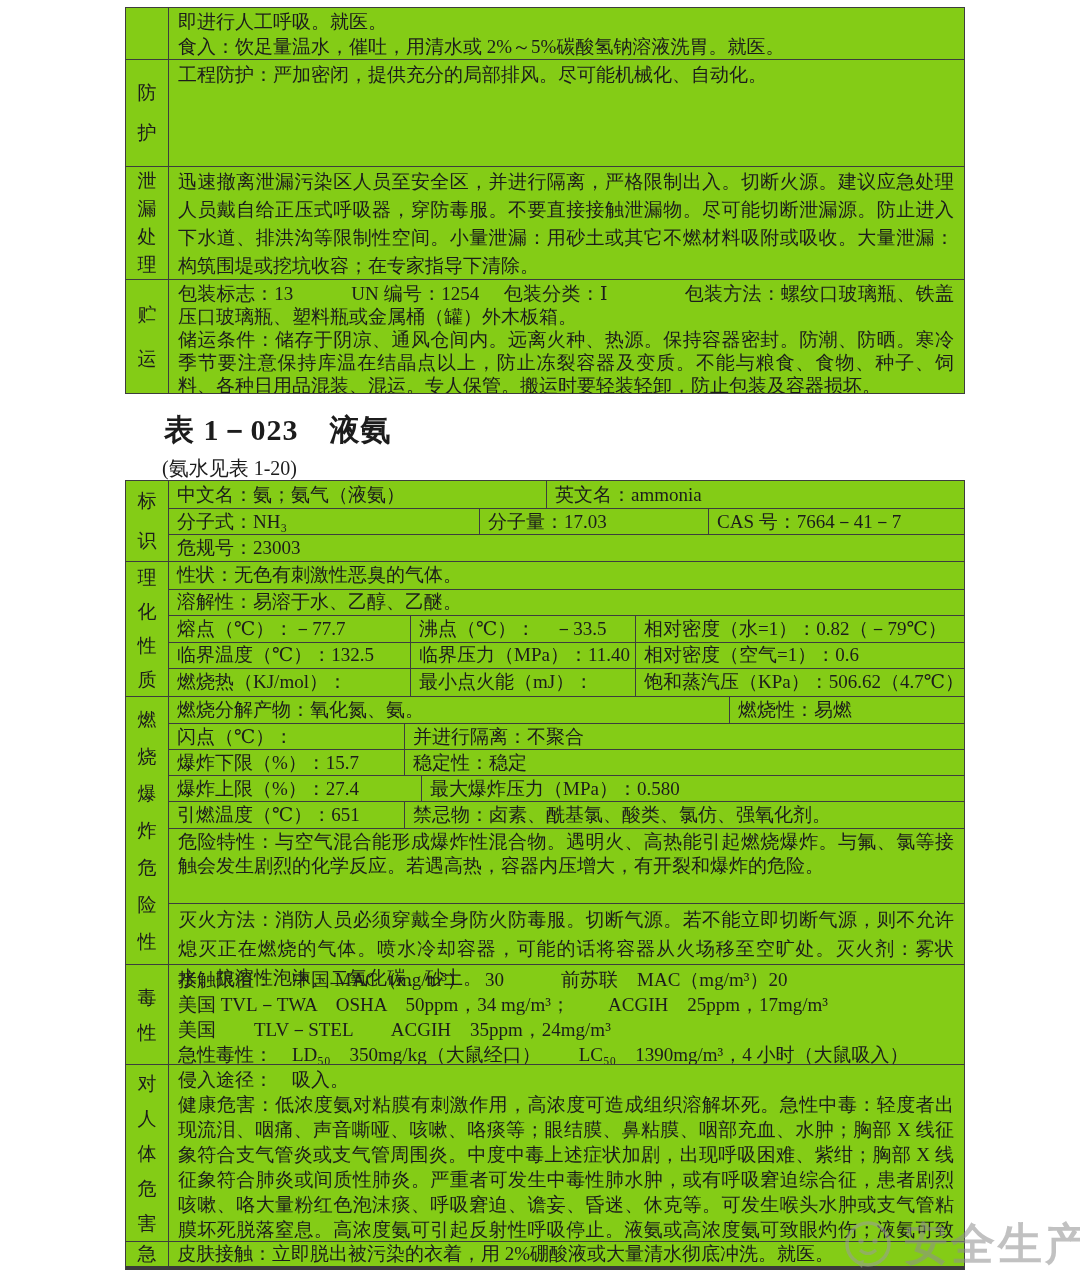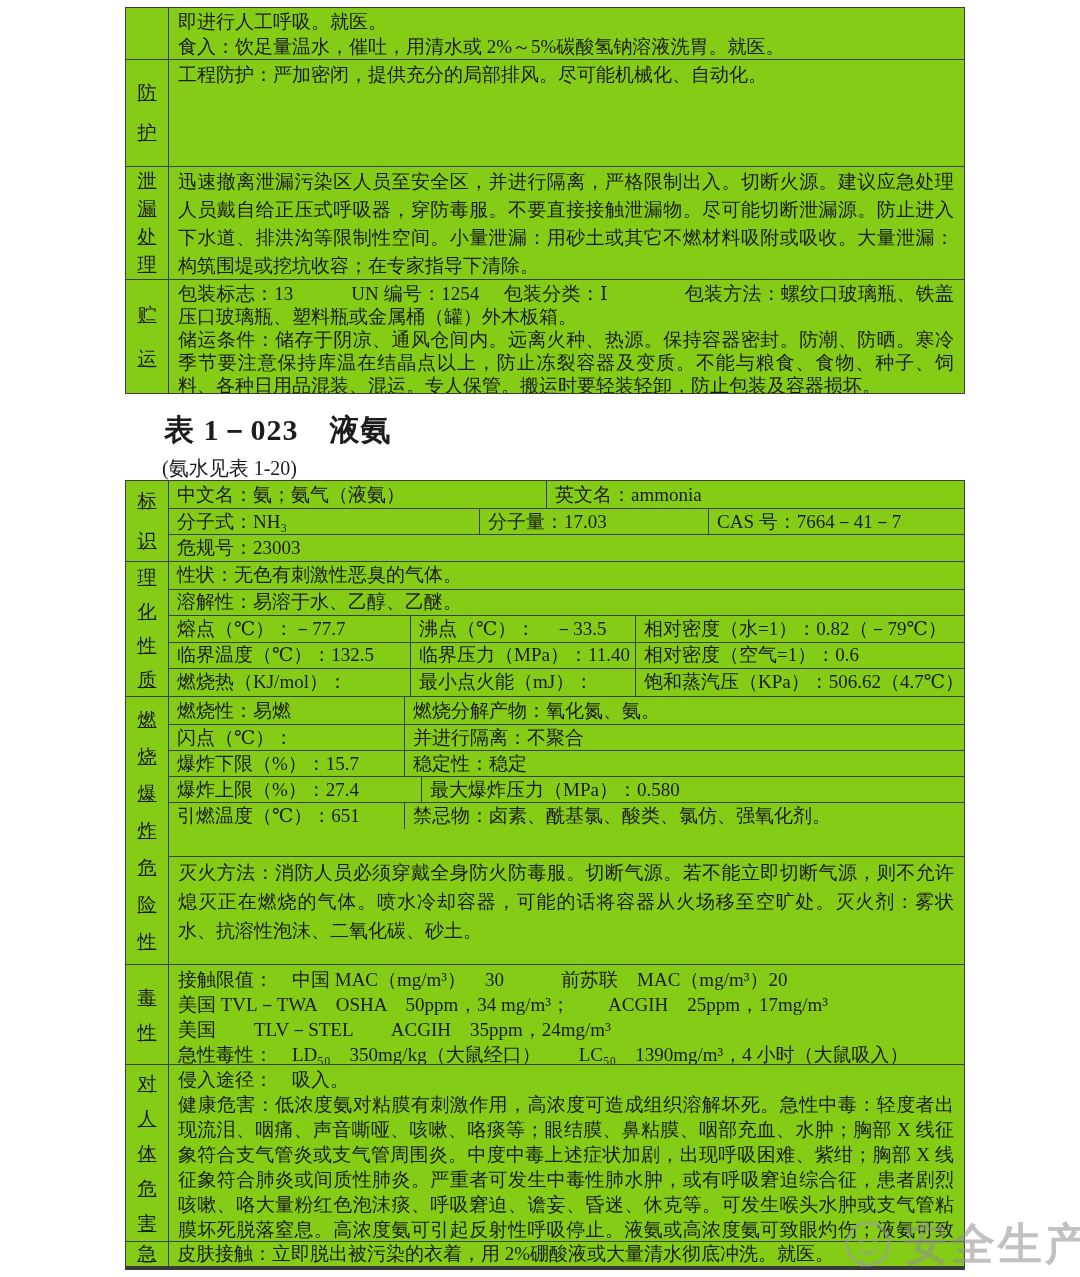--- a/index.html
+++ b/index.html
@@ -4,21 +4,21 @@
 <style>
   html,body{margin:0;padding:0;}
   body{
     width:1080px;height:1277px;position:relative;overflow:hidden;
     background:#ffffff;color:#1c1c1c;
     font-family:"Liberation Serif","DejaVu Serif",serif;
   }
   .tbl{position:absolute;left:125px;width:840px;border:1.5px solid #3d3d3d;box-sizing:border-box;background:#84cc16;}
   .sec{display:flex;box-sizing:border-box;}
   .sec + .sec{border-top:1.5px solid #3d3d3d;}
-  .hdr{flex:0 0 43px;width:43px;border-right:1.5px solid #3d3d3d;display:flex;align-items:center;justify-content:center;font-size:19px;box-sizing:border-box;text-decoration:underline;}
+  .hdr{flex:0 0 43px;width:43px;border-right:1.5px solid #3d3d3d;display:flex;align-items:center;justify-content:center;font-size:19px;box-sizing:border-box;}
   .hdr span{display:block;width:21px;word-break:break-all;text-align:center;}
   .content{flex:1;min-width:0;display:flex;flex-direction:column;box-sizing:border-box;}
   .row{display:flex;box-sizing:border-box;}
   .row + .row{border-top:1.5px solid #3d3d3d;}
   .c{box-sizing:border-box;padding:0 8px;font-size:19px;display:flex;align-items:center;white-space:nowrap;overflow:hidden;}
   .c + .c{border-left:1.5px solid #3d3d3d;}
   .p{box-sizing:border-box;padding:1px 10px 0 9px;font-size:19px;text-align:justify;overflow:hidden;}
   .lines{box-sizing:border-box;padding:1px 9px;font-size:19px;overflow:hidden;}
   .title{position:absolute;left:164px;top:410px;font-size:30px;font-weight:bold;letter-spacing:1px;}
   .note{position:absolute;left:162px;top:455px;font-size:20px;}
@@ -124,38 +124,41 @@
       </div>
     </div>
   </div>
 
   <div class="sec" style="height:268px;">
     <div class="hdr" style="line-height:37px;">
         <span>燃烧爆炸危险性</span>
       </div>
     <div class="content">
       <div class="row" style="height:27px;">
+        <div class="c" style="flex:1;">燃烧分解产物：氧化氮、氨。</div>
         <div class="c" style="flex:0 0 235px;">燃烧性：易燃</div>
-        <div class="c" style="flex:1;">燃烧分解产物：氧化氮、氨。</div>
       </div>
       <div class="row" style="height:26px;">
         <div class="c" style="flex:0 0 235px;">闪点（℃）：</div>
         <div class="c" style="flex:1;">并进行隔离：不聚合</div>
       </div>
       <div class="row" style="height:26px;">
         <div class="c" style="flex:0 0 235px;">爆炸下限（%）：15.7</div>
         <div class="c" style="flex:1;">稳定性：稳定</div>
       </div>
       <div class="row" style="height:26px;">
         <div class="c" style="flex:0 0 235px;">爆炸上限（%）：27.4</div>
         <div class="c" style="flex:1;margin-left:17px;">最大爆炸压力（MPa）：0.580</div>
       </div>
       <div class="row" style="height:27px;">
         <div class="c" style="flex:0 0 235px;">引燃温度（℃）：651</div>
         <div class="c" style="flex:1;">禁忌物：卤素、酰基氯、酸类、氯仿、强氧化剂。</div>
+      </div>
+      <div class="row" style="height:48px;">
+        <div class="p" style="flex:1;line-height:24px;">危险特性：与空气混合能形成爆炸性混合物。遇明火、高热能引起燃烧爆炸。与氟、氯等接触会发生剧烈的化学反应。若遇高热，容器内压增大，有开裂和爆炸的危险。</div>
       </div>
       <div class="row" style="height:88px;margin-top:27px;">
         <div class="p" style="flex:1;line-height:29px;">灭火方法：消防人员必须穿戴全身防火防毒服。切断气源。若不能立即切断气源，则不允许熄灭正在燃烧的气体。喷水冷却容器，可能的话将容器从火场移至空旷处。灭火剂：雾状水、抗溶性泡沫、二氧化碳、砂土。</div>
       </div>
     </div>
   </div>
 
   <div class="sec" style="height:100px;">
     <div class="hdr" style="line-height:35px;">
         <span>毒性</span>

